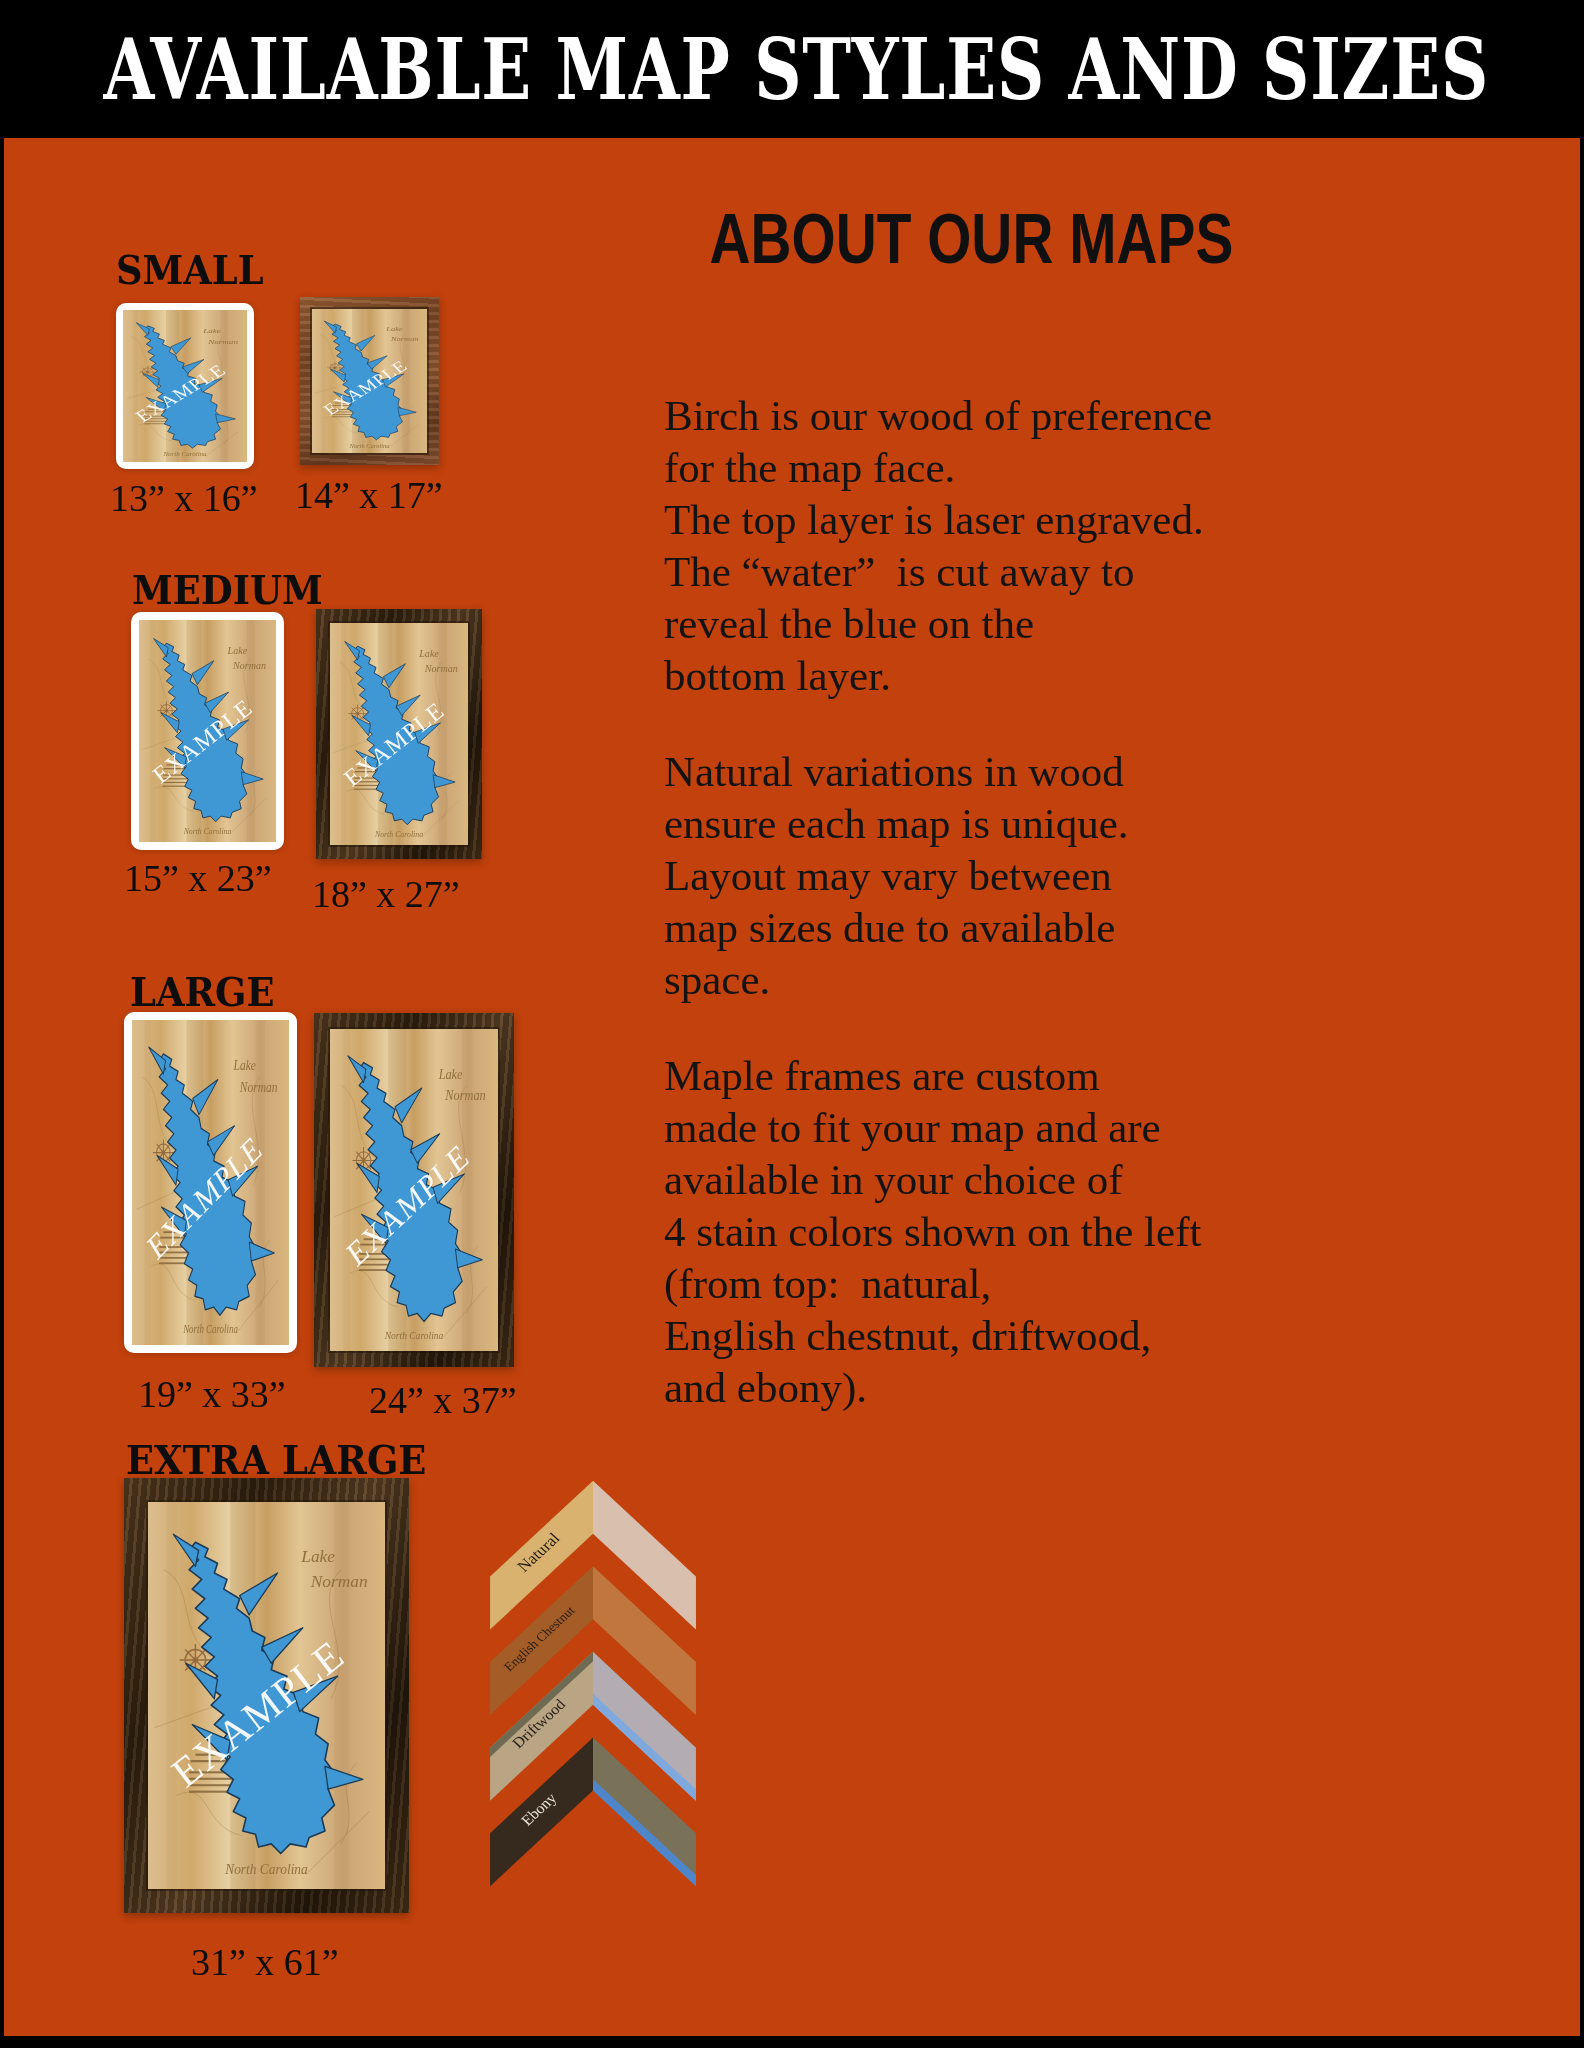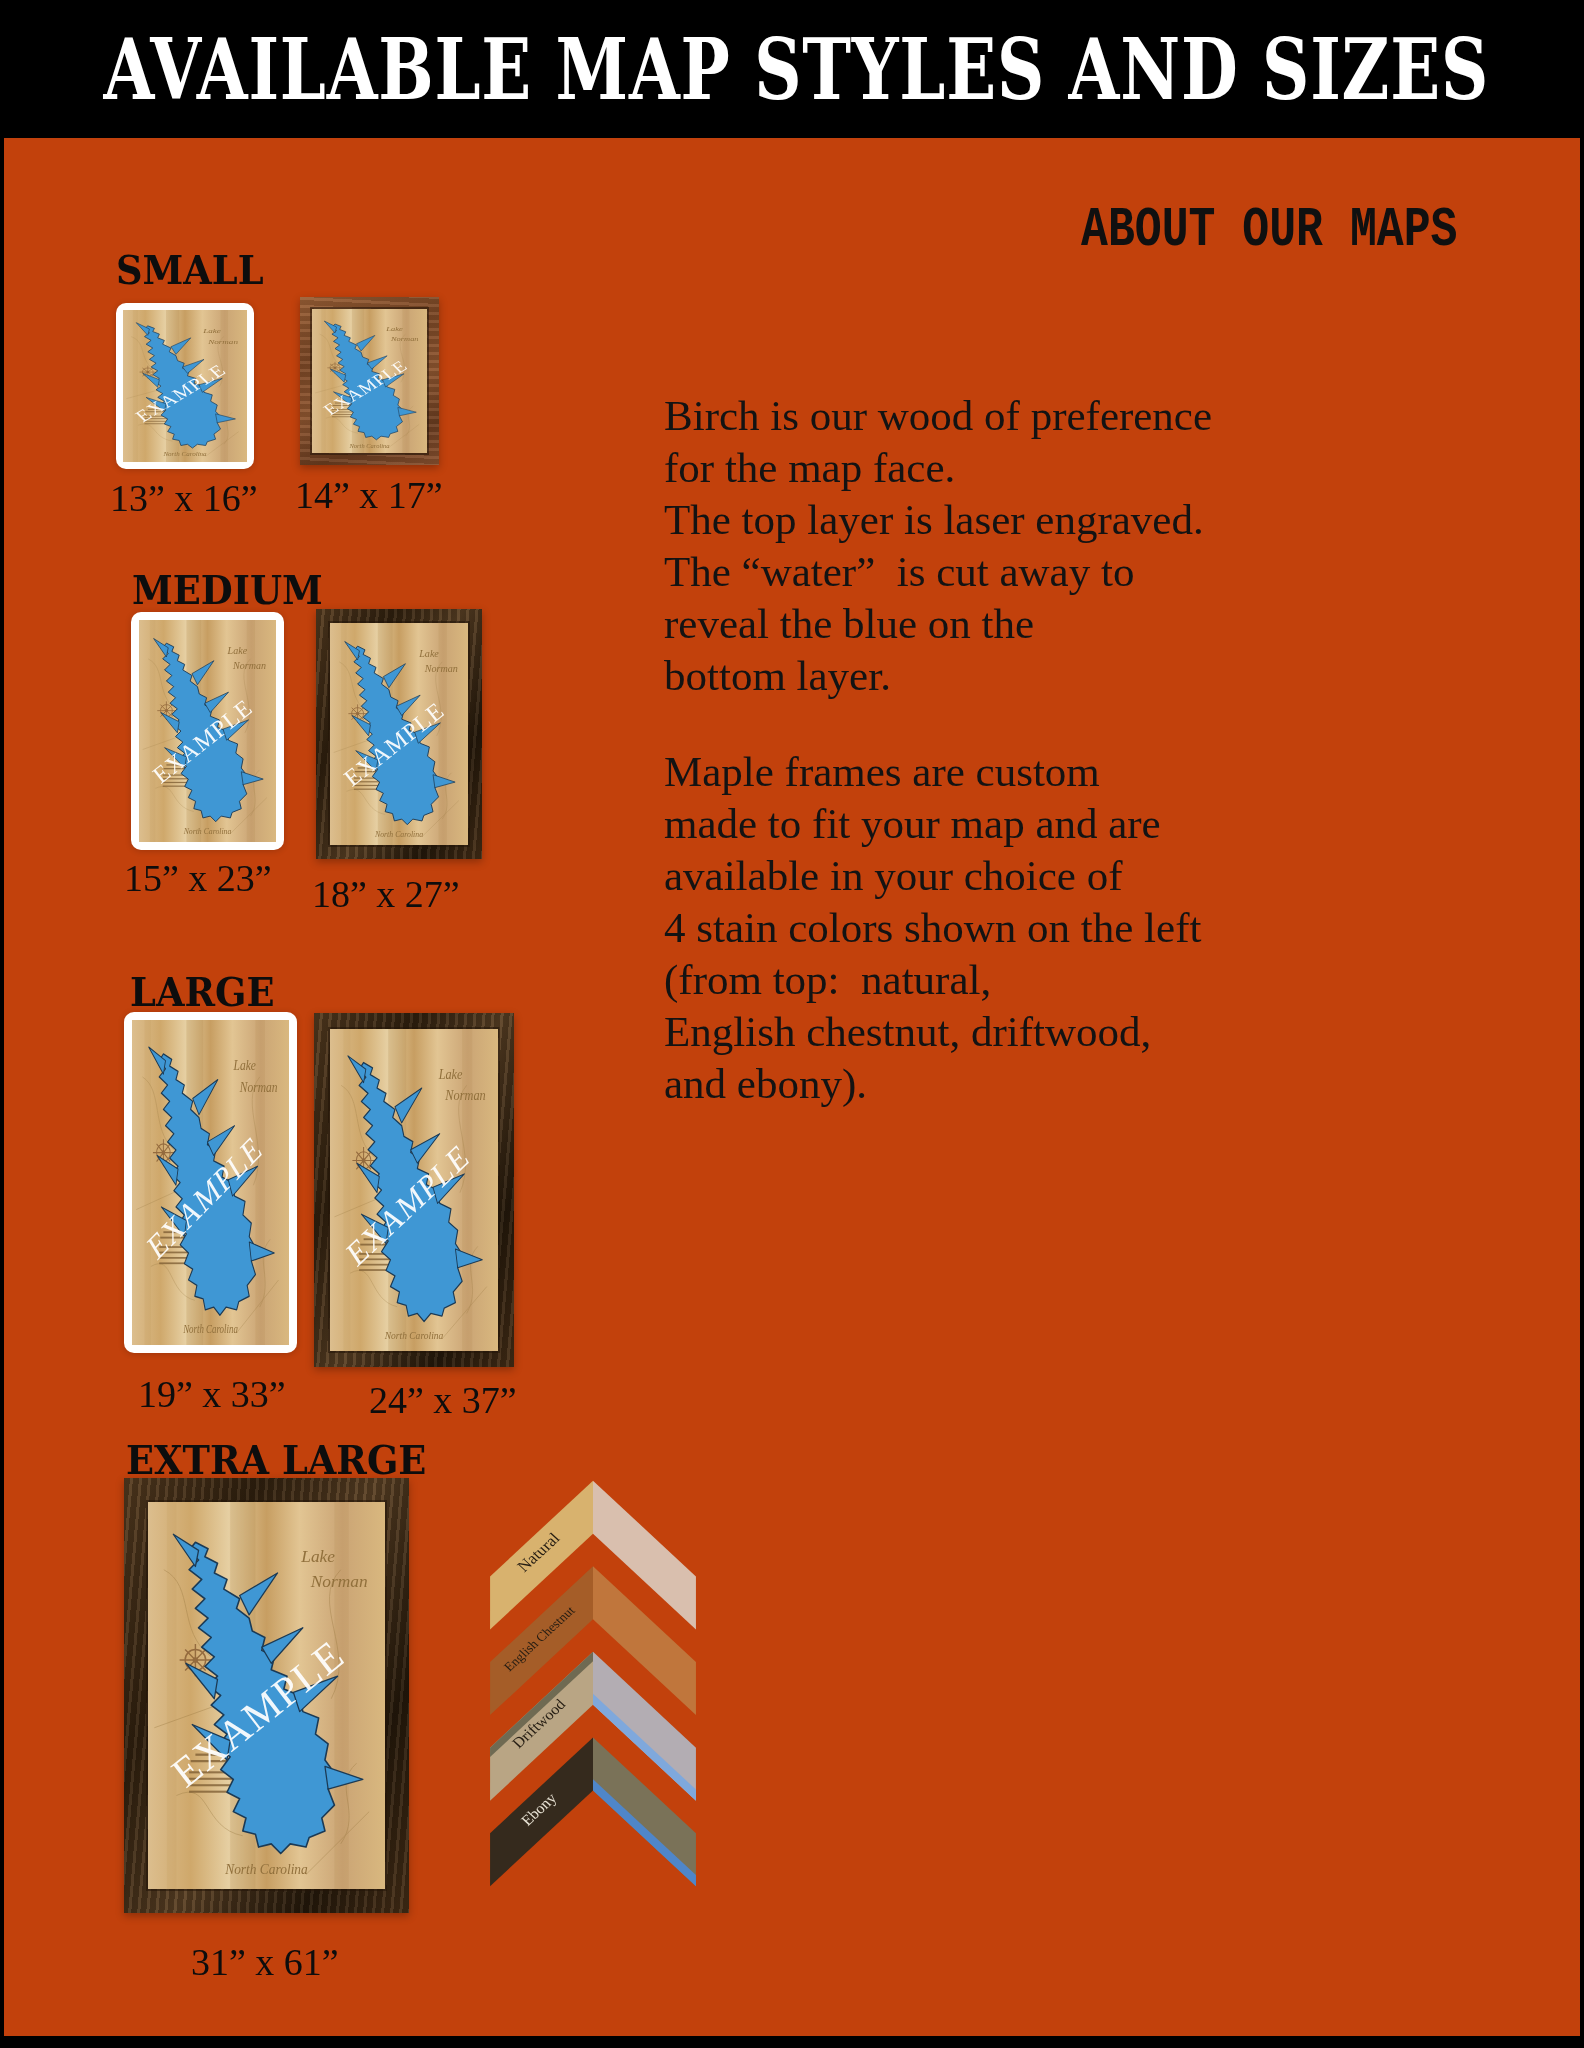--- a/index.html
+++ b/index.html
@@ -25,22 +25,22 @@
   .framed svg{box-shadow:0 0 0 2px rgba(35,20,8,.55);}
   .frame-red{background:
     repeating-linear-gradient(3deg, rgba(0,0,0,.12) 0 5px, rgba(255,255,255,.06) 5px 8px),
     linear-gradient(160deg,#9b6036 0%,#7c4826 30%,#8f5630 55%,#6b3d20 80%,#8a5230 100%);}
   .frame-dark{background:
     repeating-linear-gradient(95deg, rgba(0,0,0,.22) 0 6px, rgba(255,255,255,.05) 6px 9px),
     linear-gradient(115deg,#5a3f22 0%,#33220f 28%,#5e4326 52%,#271a0b 78%,#4a3118 100%);}
   
   .dim-label{position:absolute;font-size:38px;text-align:left;color:#0d0d0d;white-space:nowrap;}
   
-  .about-title{position:absolute;left:640px;top:198px;width:860px;text-align:right;
-    font-family:Liberation Mono, monospace;font-weight:bold;font-size:56px;white-space:nowrap;}
+  .about-title{position:absolute;left:640px;top:198px;width:860px;text-align:left;
+    font-family:Liberation Sans, sans-serif;font-weight:bold;font-size:71px;white-space:nowrap;}
   .about-title>span{display:inline-block;transform:scaleX(.8);transform-origin:center;}
   .about-body{position:absolute;left:660px;top:390px;width:800px;text-align:left;}
   .about-body p{margin:0 0 44px 0;font-size:43px;line-height:52px;white-space:pre-line;color:#131313;}
   
   .stains{position:absolute;left:478px;top:1476px;width:222px;height:414px;}
   .stains svg{display:block;width:100%;height:100%;}
 </style>
 </head>
 <body>
 
@@ -200,20 +200,25 @@
   <div class="about-title">
     <span>ABOUT OUR MAPS</span>
   </div>
   <div class="about-body">
     <p>Birch is our wood of preference
 for the map face.
 The top layer is laser engraved.
 The “water”&nbsp; is cut away to
 reveal the blue on the
 bottom layer.</p>
+    <p>Natural variations in wood
+ensure each map is unique.
+Layout may vary between
+map sizes due to available
+space.</p>
     <p>Maple frames are custom
 made to fit your map and are
 available in your choice of
 4 stain colors shown on the left
 (from top:&nbsp; natural,
 English chestnut, driftwood,
 and ebony).</p>
   </div>
 
 </div>

